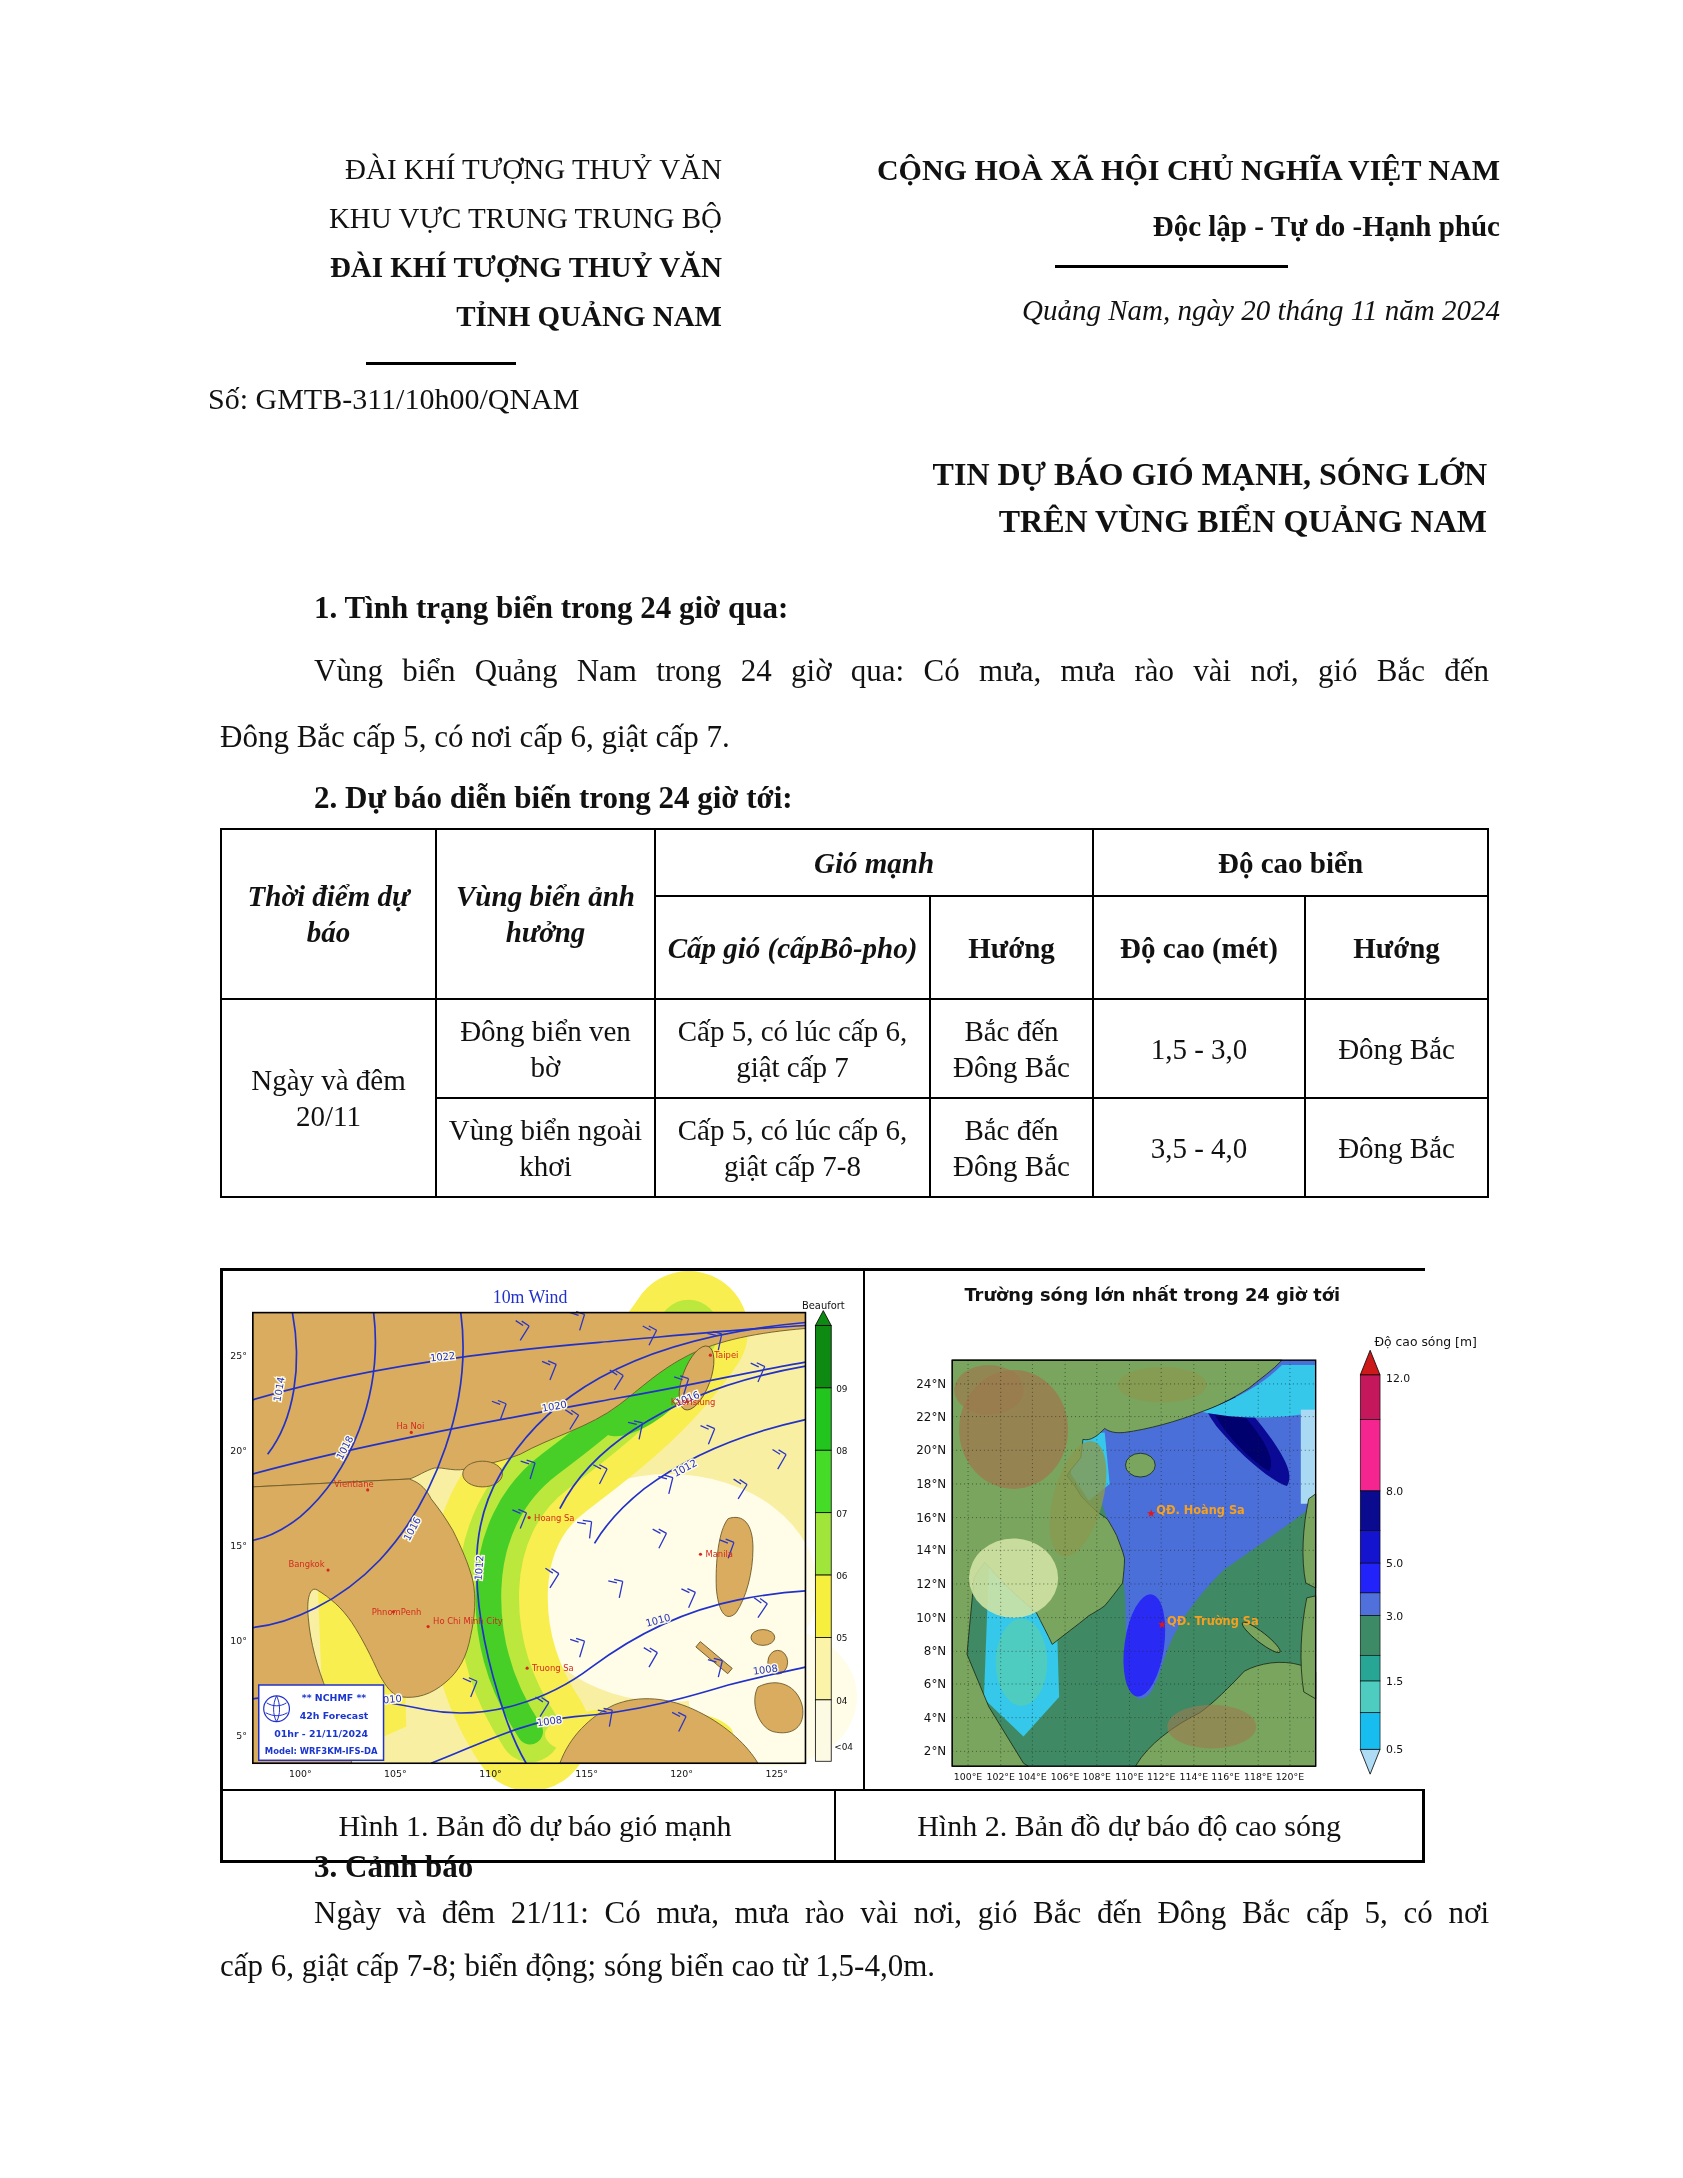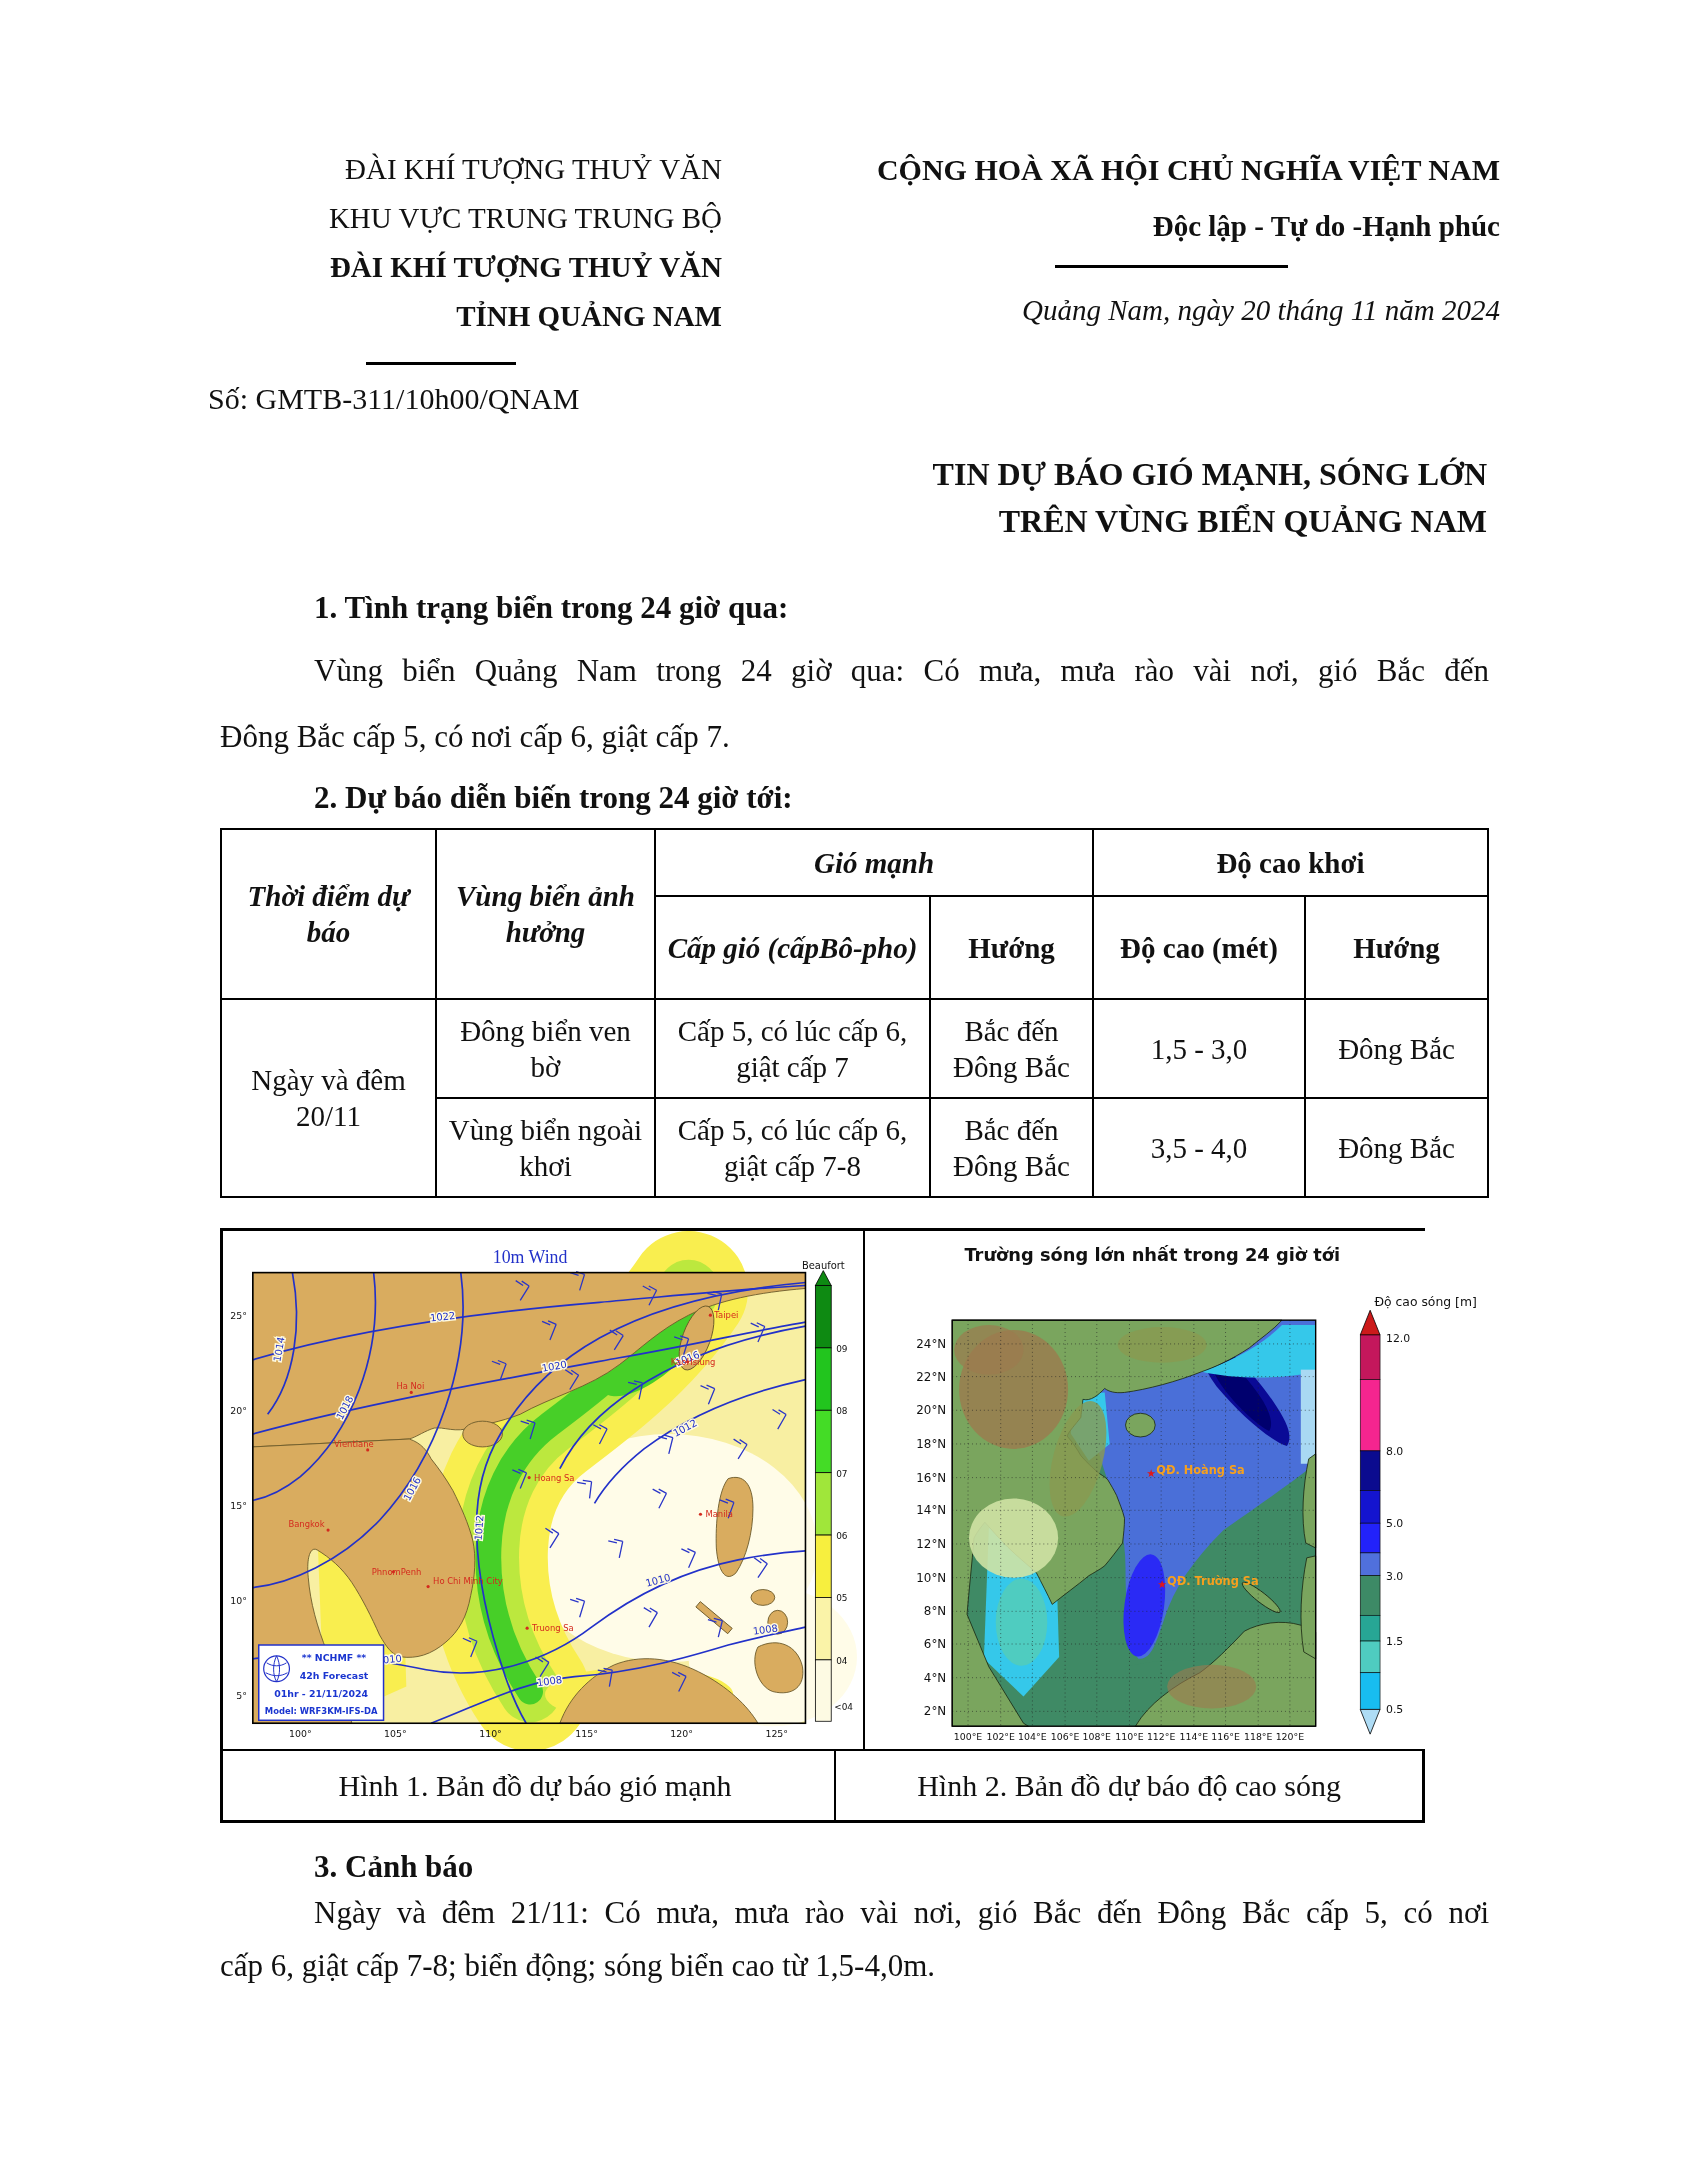--- a/index.html
+++ b/index.html
@@ -71,21 +71,21 @@
           <col style="width:275px">
         <col style="width:163px">
           <col style="width:212px">
           <col style="width:183px">
       </colgroup>
       <tbody>
           <tr style="height:67px;">
         <td class="hbi" rowspan="2">Thời điểm dự báo</td>
         <td class="hbi" rowspan="2">Vùng biển ảnh hưởng</td>
         <td class="hbi" colspan="2">Gió mạnh</td>
-        <td class="hb" colspan="2">Độ cao khơi</td>
+        <td class="hb" colspan="2">Độ cao biển</td>
       </tr>
       <tr style="height:103px;">
         <td class="hbi">Cấp gió (cấpBô-pho)</td>
         <td class="hb">Hướng</td>
         <td class="hb">Độ cao (mét)</td>
         <td class="hb">Hướng</td>
       </tr>
       <tr style="height:99px;">
         <td rowspan="2">Ngày và đêm 20/11</td>
         <td>Đông biển ven bờ</td>
@@ -98,21 +98,21 @@
         <td>Vùng biển ngoài khơi</td>
         <td>Cấp 5, có lúc cấp 6, giật cấp 7-8</td>
         <td>Bắc đến Đông Bắc</td>
         <td>3,5 - 4,0</td>
         <td>Đông Bắc</td>
       </tr>
     </tbody>
       </table>
   </div>
 
-  <div class="abs figbox" style="left:220px;top:1228px;width:1205px;box-sizing:border-box;">
+  <div class="abs figbox" style="left:220px;top:1268px;width:1205px;box-sizing:border-box;">
     <div class="figrow" style="height:518px;">
 
       <div class="figcell left" style="width:642px;">
         <svg width="640" height="518" viewBox="0 0 646 523">
 
           <text class="ser" x="310" y="32" font-size="18" fill="#2231c9" text-anchor="middle">10m Wind</text>
           <text x="606" y="38" font-size="10" fill="#111" text-anchor="middle">Beaufort</text>
 
           <g>
             <rect x="30" y="42" width="558" height="455" fill="#f8efa2"></rect>

